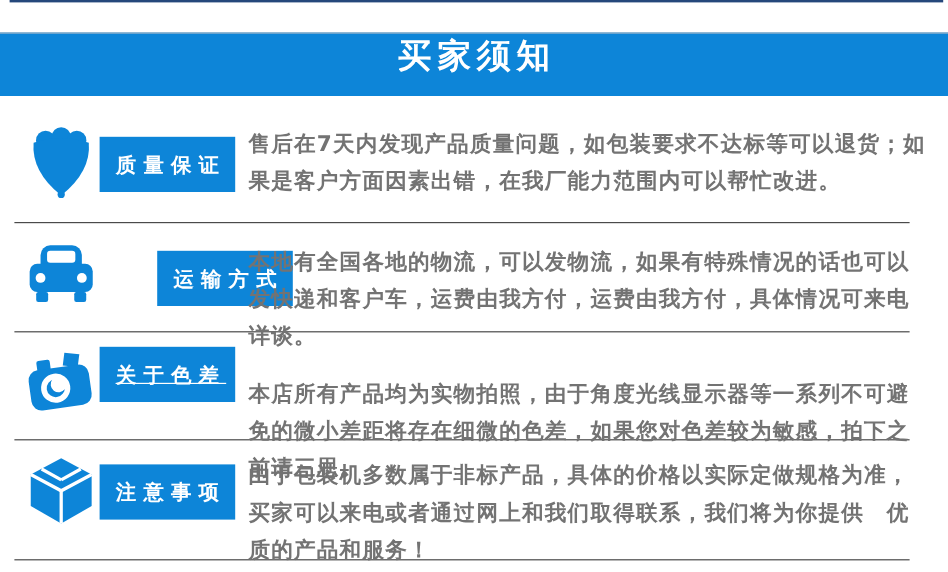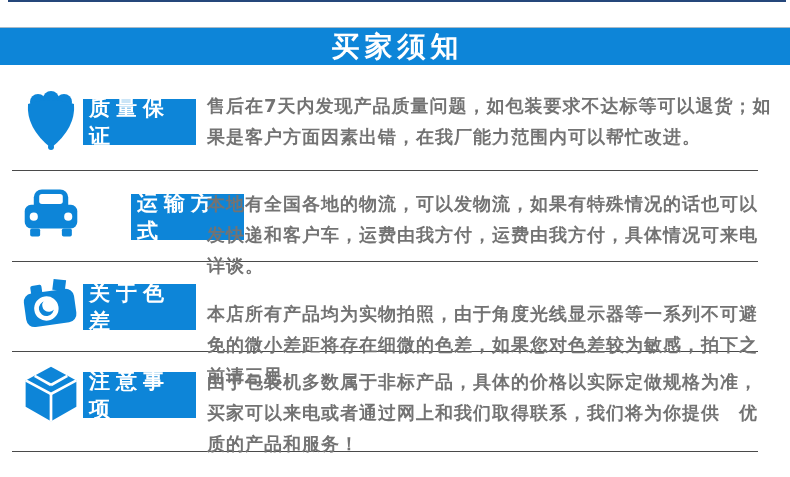--- a/index.html
+++ b/index.html
@@ -9,25 +9,25 @@
     background:#ffffff;
     overflow:hidden;
     font-family:"DejaVu Sans","Liberation Sans",sans-serif;
   }
   .top-line {
     position:absolute; top:0; left:8px; width:778px; height:2px;
     background:#25477b;
   }
   .header-bar {
     margin-top:27px;
-    height:38px;
+    height:53px;
     background:#0d85d8;
     border-top:1px solid #a9bac7;
     box-sizing:border-box;
-    display:flex; align-items:center; justify-content:center;
+    display:flex; align-items:flex-start; justify-content:center;
   }
   .header-title {
     color:#ffffff;
     font-family:"DejaVu Serif","Liberation Serif",serif;
     font-size:28px; font-weight:bold;
     letter-spacing:5px; padding-left:5px;
   }
   .row { position:relative; }
   .row-1 { height:105px; }
   .row-2 { height:90px; }
@@ -35,27 +35,27 @@
   .row-4 { height:99px;padding-left:12px; }
   .icon-slot { position:absolute; left:22px; width:58px; }
   .r1 .icon-slot { top:25px; }
   .r2 .icon-slot { top:15px; }
   .r3 .icon-slot { top:14px; }
   .r4 .icon-slot { top:11px; }
   .label-box {
     position:absolute; left:83px; width:113px; height:46px;
     background:#0d85d8;
     display:flex; align-items:center; justify-content:center;
-    color:#ffffff; font-size:21px; font-weight:bold;
+    color:#ffffff; font-size:17px; font-weight:bold;
     letter-spacing:6px; padding-left:6px;
     box-sizing:border-box;
   }
   .r1 .label-box { top:34px; }
   .r2 .label-box { top:23px;margin-left:48px; }
-  .r3 .label-box { top:22px; }
+  .r3 .label-box { top:12px;text-decoration:underline; }
   .r4 .label-box { top:20px; }
   .section-text {
     position:absolute; left:207px; width:568px;
     font-size:18px; line-height:31px;
     color:#737373; font-weight:600;
     letter-spacing:1px;
     margin:0;
   }
   .r1 .section-text { top:25px; }
   .r2 .section-text { top:17px; }

